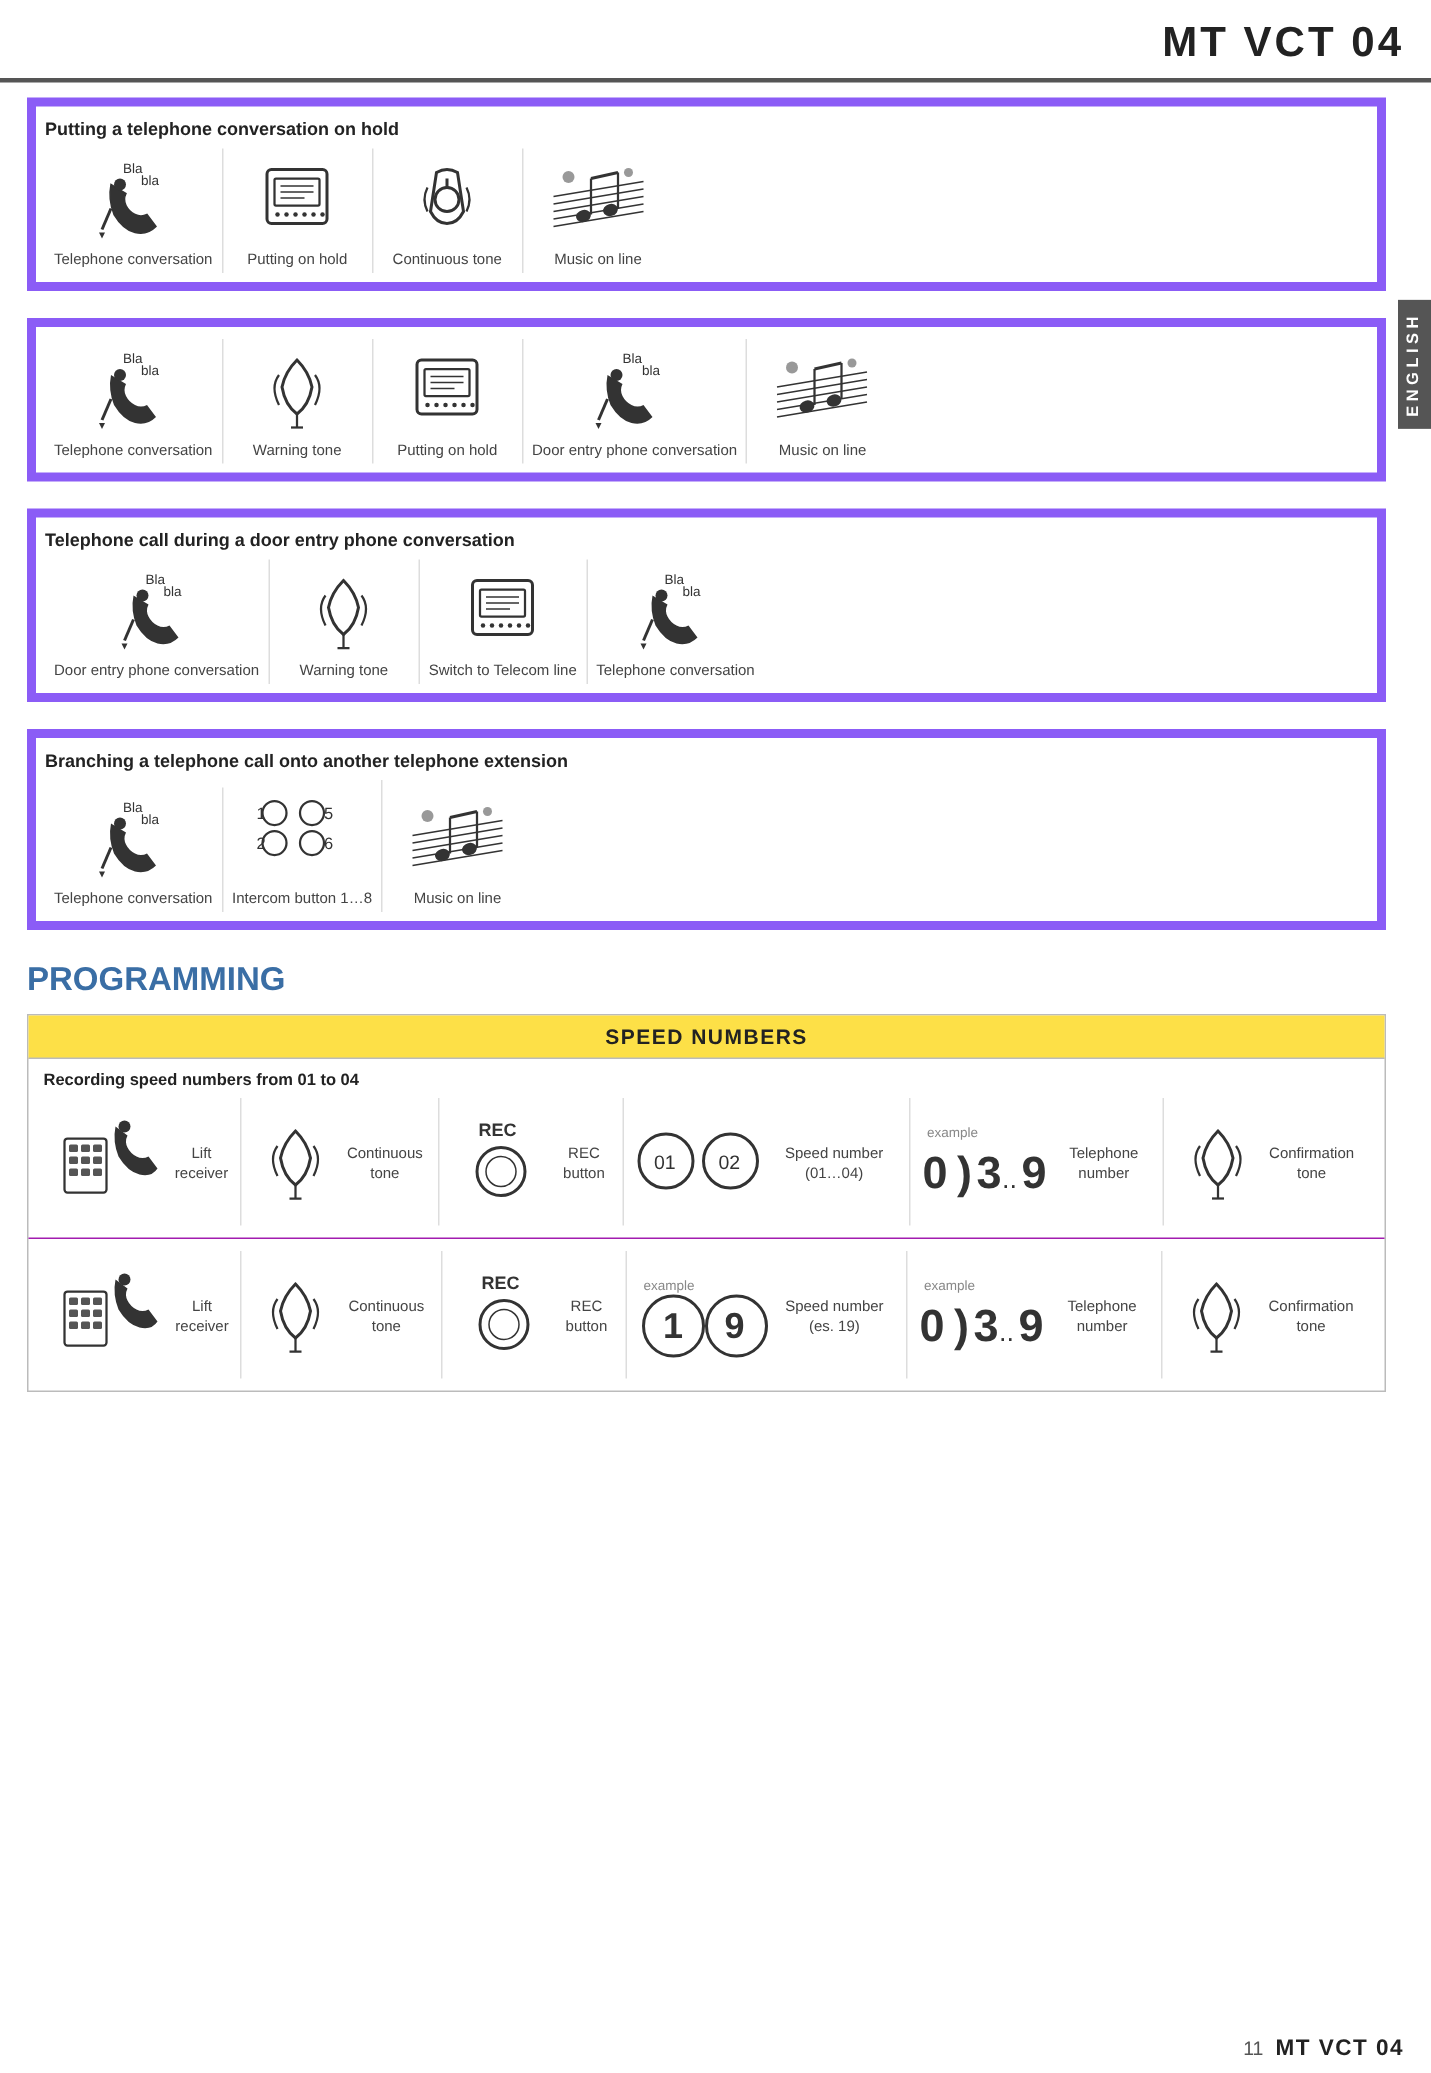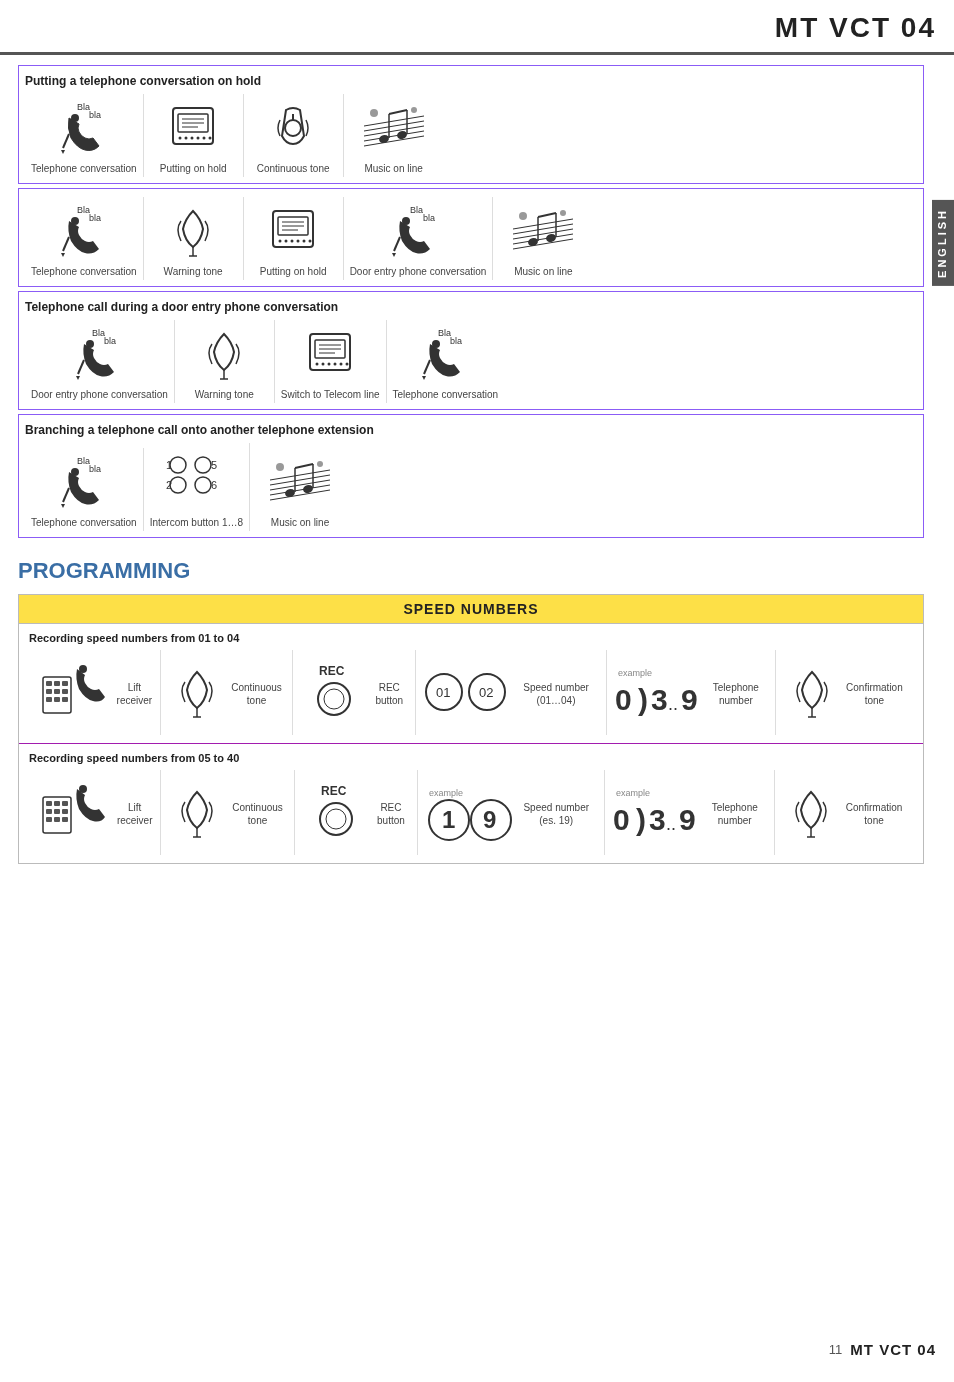--- a/index.html
+++ b/index.html
@@ -44,22 +44,22 @@
       font-weight: bold;
     }
 
     
     .main-content {
       padding: 10px 30px 10px 18px;
     }
 
     
     .section-block {
-      border: 1px solid #8b5cf6;
-      margin-bottom: 4px;
+      border: 6px solid #8b5cf6;
+      margin-bottom: 18px;
       padding: 8px 6px 6px 6px;
       background: #fff;
     }
     .section-title {
       font-weight: bold;
       font-size: 12px;
       margin-bottom: 6px;
     }
 
     
@@ -165,21 +165,21 @@
     .sub-diagram-cell .label {
       font-size: 10px;
       color: #444;
       text-align: center;
       line-height: 1.3;
     }
 
     
     .footer {
       position: absolute;
-      bottom: 24px;
+      bottom: 8px;
       right: 18px;
       display: flex;
       align-items: center;
       gap: 8px;
       font-size: 13px;
     }
     .footer-num {
       color: #555;
       font-size: 13px;
     }
@@ -591,21 +591,20 @@
                 <line x1="30" y1="46" x2="30" y2="55" stroke="#333" stroke-width="1.5"></line>
                 <line x1="26" y1="55" x2="34" y2="55" stroke="#333" stroke-width="1.5"></line>
               </svg>
             </div>
             <div class="label">Confirmation tone</div>
           </div>
         </div>
       </div>
 
       <div class="sub-section">
-        <div class="sub-title">Recording speed numbers from 05 to 40</div>
         <div class="sub-diagram-row">
 
           <div class="sub-diagram-cell">
             <div class="icon-area">
               <svg width="80" height="65" viewBox="0 0 80 65">
                 <rect x="8" y="18" width="28" height="36" rx="2" fill="none" stroke="#333" stroke-width="1.5"></rect>
                 <rect x="11" y="22" width="6" height="5" rx="1" fill="#555"></rect>
                 <rect x="19" y="22" width="6" height="5" rx="1" fill="#555"></rect>
                 <rect x="27" y="22" width="6" height="5" rx="1" fill="#555"></rect>
                 <rect x="11" y="30" width="6" height="5" rx="1" fill="#555"></rect>

